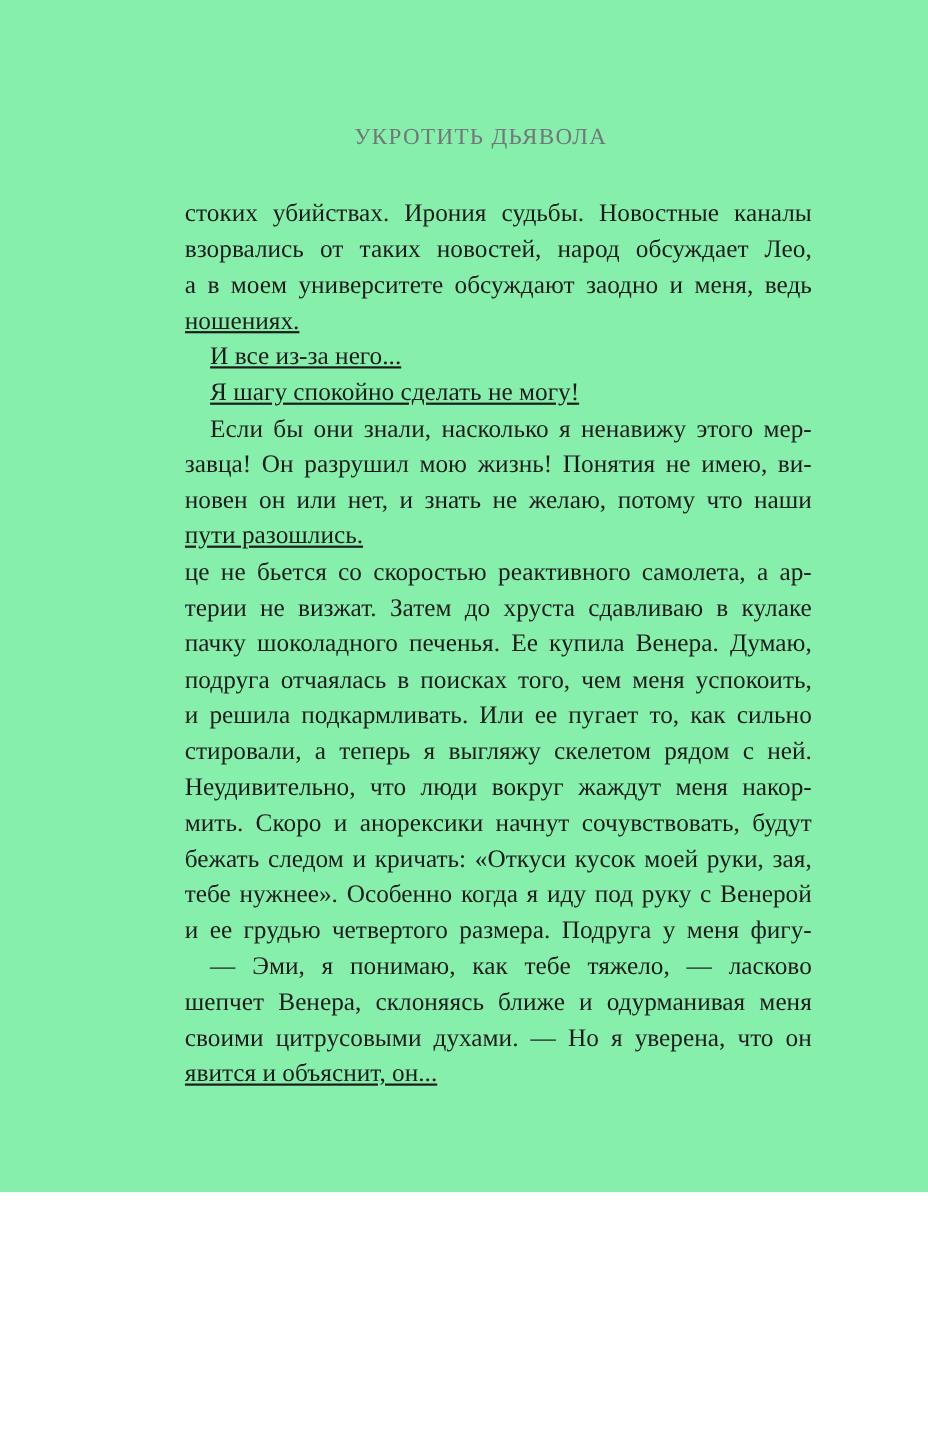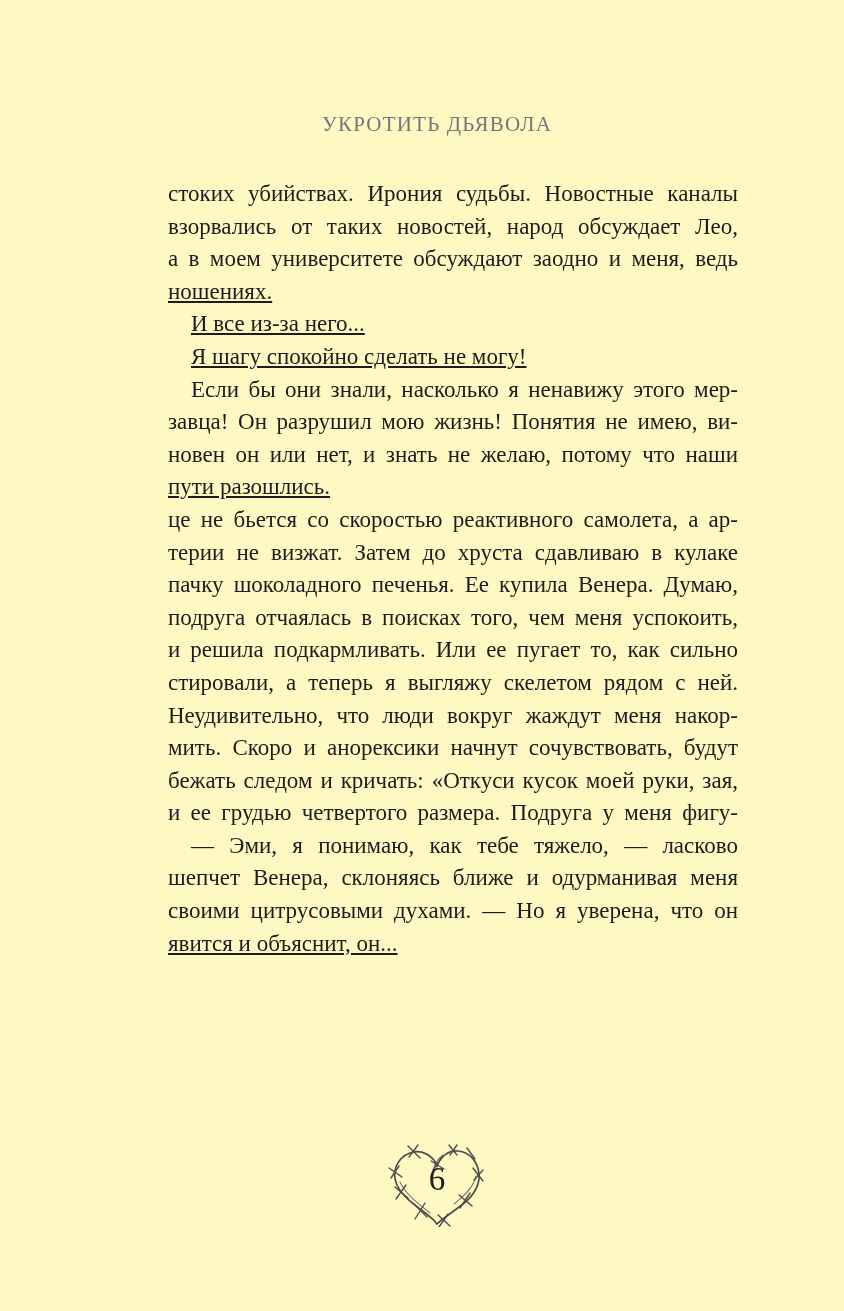--- a/index.html
+++ b/index.html
@@ -3,22 +3,22 @@
 <meta charset="utf-8">
 <style>
   html, body {
     margin: 0;
     padding: 0;
     background: #ffffff;
   }
   .page {
     position: relative;
     width: 844px;
-    height: 1311px;
-    background: #fef9c3;
+    height: 1084px;
+    background: #86efac;
     overflow: hidden;
     font-family: "Liberation Serif", "DejaVu Serif", serif;
   }
   .running-header {
     position: absolute;
     top: 112px;
     left: 136px;
     width: 602px;
     text-align: center;
     font-size: 21px;
@@ -96,20 +96,21 @@
       <div class="line last">пути разошлись.</div>
       <div class="line just">це не бьется со скоростью реактивного самолета, а ар-</div>
       <div class="line just">терии не визжат. Затем до хруста сдавливаю в кулаке</div>
       <div class="line just">пачку шоколадного печенья. Ее купила Венера. Думаю,</div>
       <div class="line just">подруга отчаялась в поисках того, чем меня успокоить,</div>
       <div class="line just">и решила подкармливать. Или ее пугает то, как сильно</div>
       <div class="line just">стировали, а теперь я выгляжу скелетом рядом с ней.</div>
       <div class="line just">Неудивительно, что люди вокруг жаждут меня накор-</div>
       <div class="line just">мить. Скоро и анорексики начнут сочувствовать, будут</div>
       <div class="line just">бежать следом и кричать: «Откуси кусок моей руки, зая,</div>
+      <div class="line just">тебе нужнее». Особенно когда я иду под руку с Венерой</div>
       <div class="line just">и ее грудью четвертого размера. Подруга у меня фигу-</div>
       <div class="line just indent">— Эми, я понимаю, как тебе тяжело, — ласково</div>
       <div class="line just">шепчет Венера, склоняясь ближе и одурманивая меня</div>
       <div class="line just">своими цитрусовыми духами. — Но я уверена, что он</div>
       <div class="line last">явится и объяснит, он...</div>
     </div>
 
   <div class="footer">
     <div class="ornament-wrap">
       <svg width="100" height="84" viewBox="0 0 100 84" fill="none" stroke="#4d4d4d" stroke-width="1.7" stroke-linecap="round">

